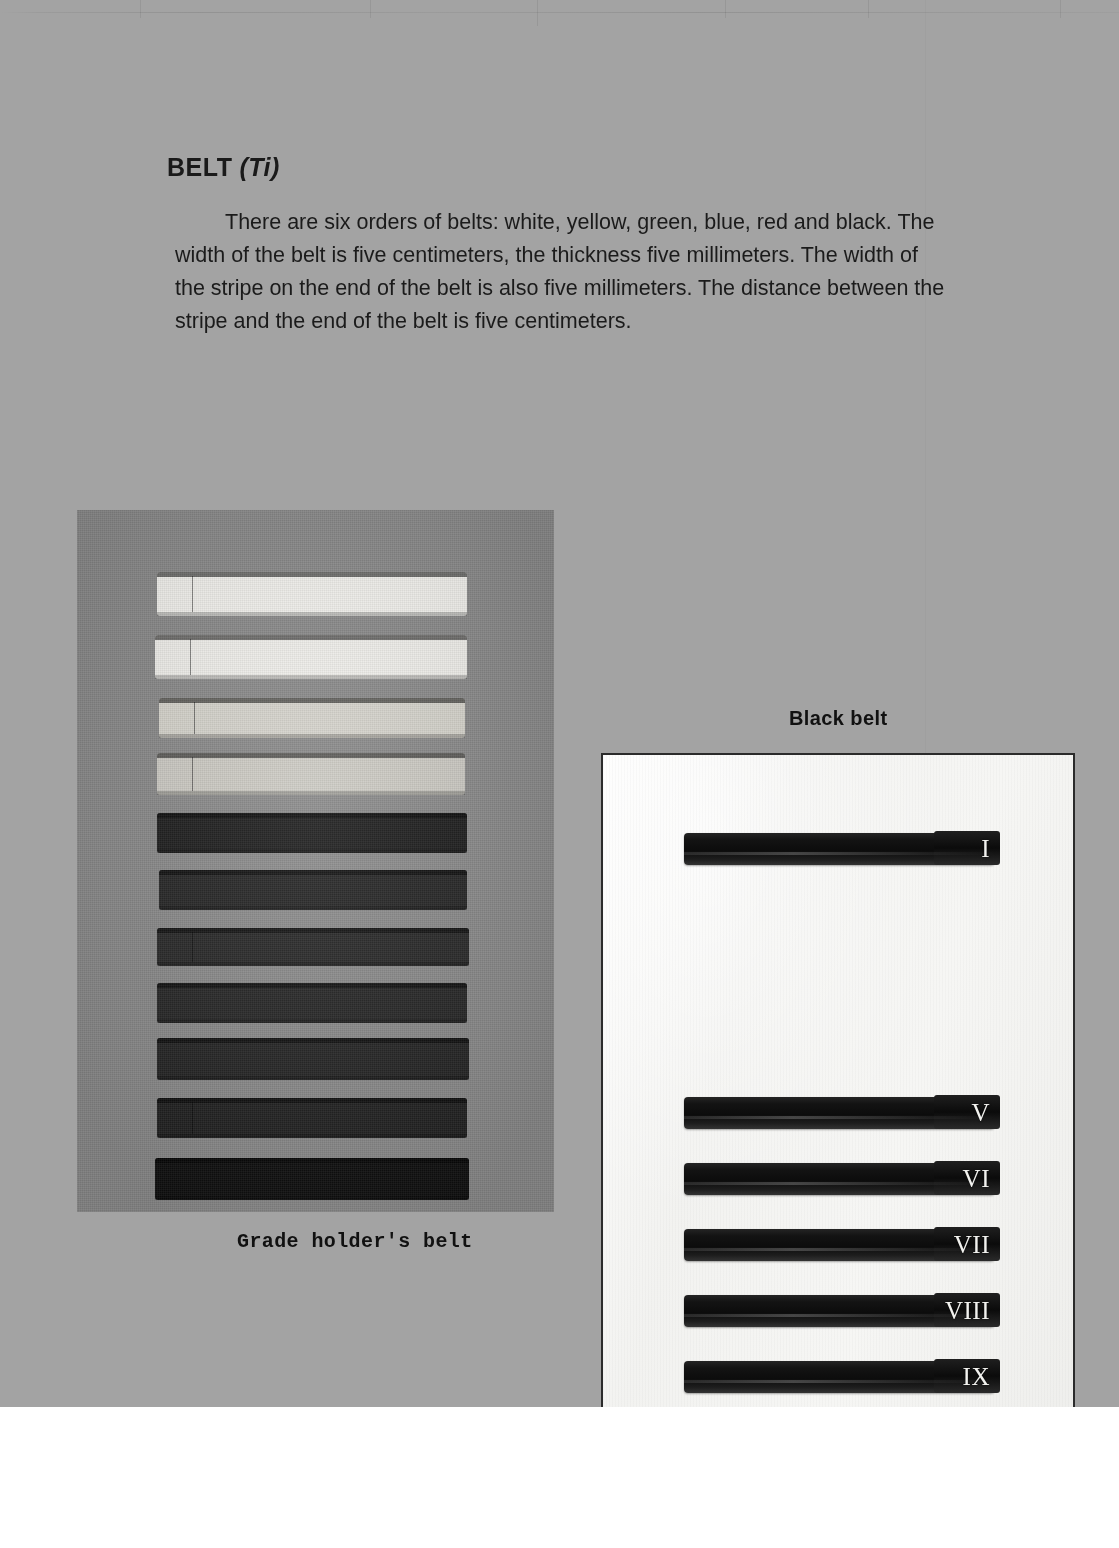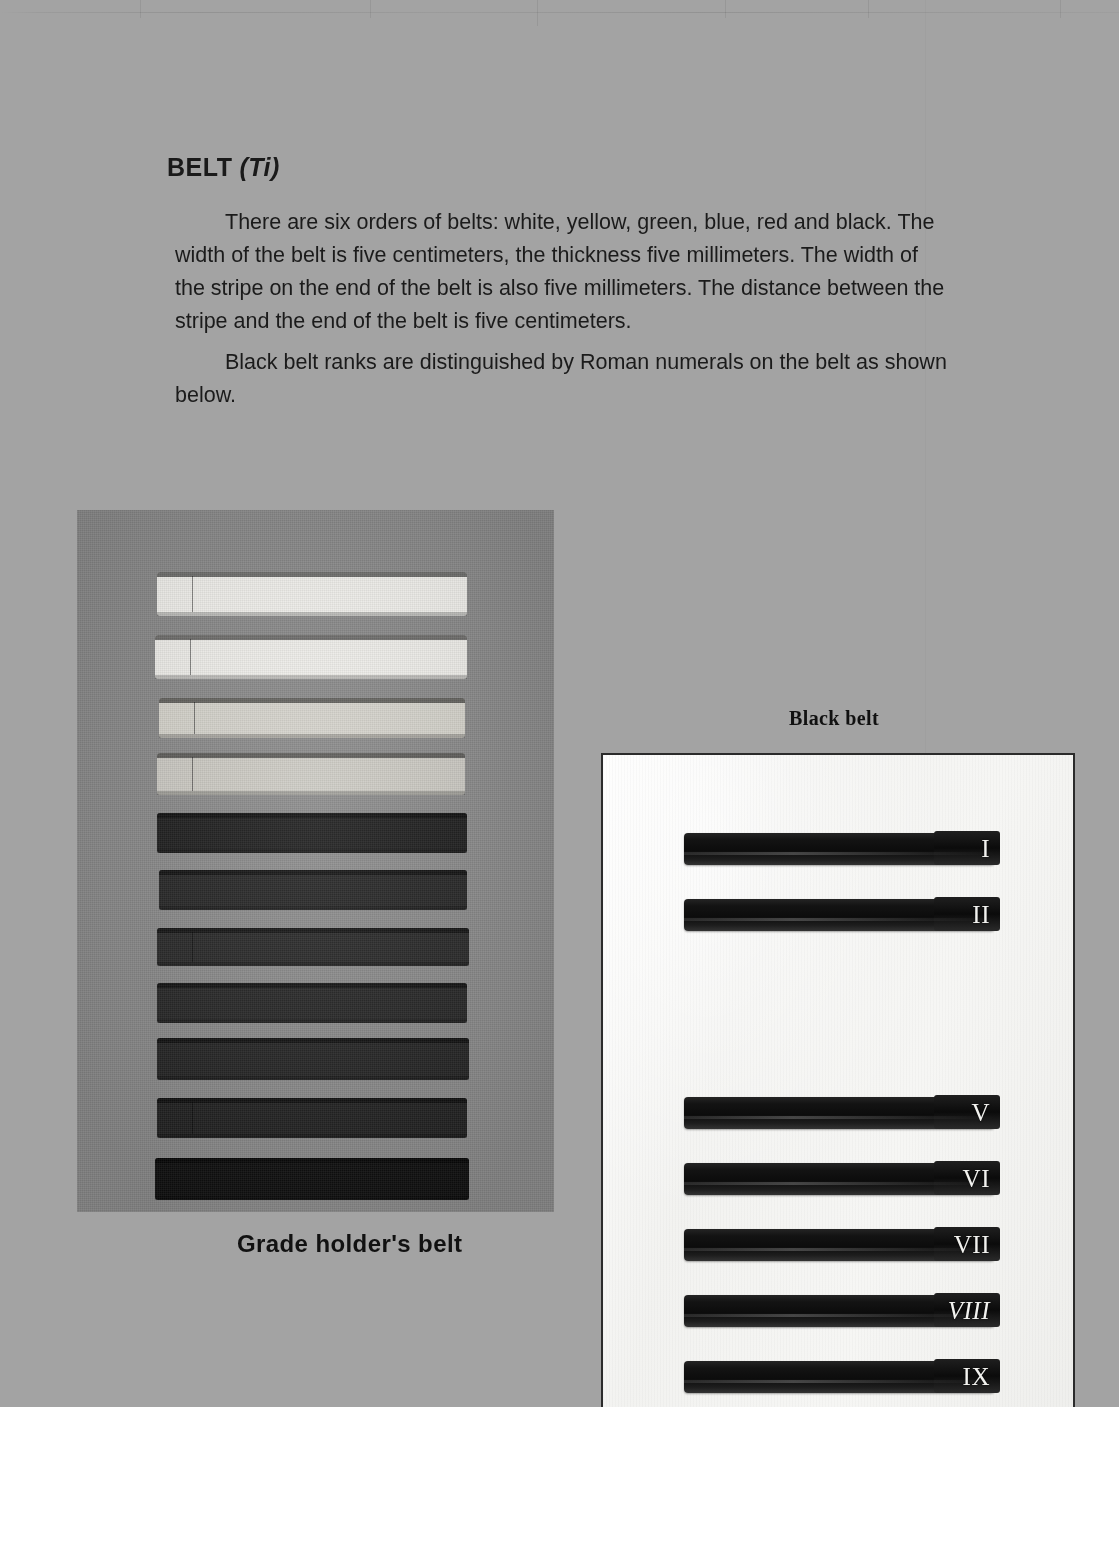--- a/index.html
+++ b/index.html
@@ -134,33 +134,33 @@
     left: 3px; top: 4px;
     width: 32px; bottom: 4px;
     border-right: 1.5px solid rgba(0,0,0,0.45);
   }
 
   
   .cap-left {
     position: absolute;
     left: 237px;
     top: 1230px;
-    font-family: Liberation Sans, sans-serif;
-    font-weight: bold;
-    font-size: 24px;
+    font-family: Liberation Mono, monospace;
+    font-weight: bold;
+    font-size: 20px;
     color: #111;
     letter-spacing: 0.4px;
   }
 
   
   .cap-right {
     position: absolute;
     left: 789px;
     top: 707px;
-    font-family: Liberation Serif, serif;
+    font-family: Liberation Sans, sans-serif;
     font-weight: bold;
     font-size: 20px;
     color: #111;
     letter-spacing: 0.4px;
   }
 
   
   .panel-right {
     position: absolute;
     left: 601px;
@@ -257,21 +257,20 @@
   <div class="scan-tick t5"></div>
   <div class="scan-tick t6"></div>
   <div class="scan-vert"></div>
 
   <h1 class="heading">
     <span class="rom">BELT</span><span class="paren">(Ti)</span>
   </h1>
 
   <div class="body-copy">
     <p>There are six orders of belts: white, yellow, green, blue, red and black. The width of the belt is five centimeters, the thickness five millimeters. The width of the stripe on the end of the belt is also five millimeters. The distance between the stripe and the end of the belt is five centimeters.</p>
-    <p>Black belt ranks are distinguished by Roman numerals on the belt as shown below.</p>
   </div>
 
   <div class="photo-left" id="left-photo">
       <div class="gbelt" style="left: 80px; top: 62px; width: 310px; height: 44px;">
         <div class="core" style="background: rgb(247, 246, 242);"></div>
         <div class="edge-top"></div>
         <div class="edge-bot"></div>
         <div class="fold"></div>
       </div>
       <div class="gbelt" style="left: 78px; top: 125px; width: 312px; height: 44px;">
@@ -335,45 +334,39 @@
 
   <div class="cap-right">Black belt</div>
 
   <div class="panel-right" id="right-panel">
       <div class="bbelt" style="top: 78px;">
         <div class="strap"></div>
         <div class="tip"></div>
         <div class="sheen"></div>
         <div class="num">I</div>
       </div>
-      <div class="bbelt" style="top: 144px;">
-        <div class="strap"></div>
-        <div class="tip"></div>
-        <div class="sheen"></div>
-        <div class="num">II</div>
-      </div>
       <div class="bbelt" style="top: 342px;">
         <div class="strap"></div>
         <div class="tip"></div>
         <div class="sheen"></div>
         <div class="num">V</div>
       </div>
       <div class="bbelt" style="top: 408px;">
         <div class="strap"></div>
         <div class="tip"></div>
         <div class="sheen"></div>
         <div class="num">VI</div>
       </div>
       <div class="bbelt" style="top: 474px;">
         <div class="strap"></div>
         <div class="tip"></div>
         <div class="sheen"></div>
         <div class="num">VII</div>
       </div>
-      <div class="bbelt" style="top: 540px; font-style: italic;">
+      <div class="bbelt" style="top: 540px;">
         <div class="strap"></div>
         <div class="tip"></div>
         <div class="sheen"></div>
         <div class="num">VIII</div>
       </div>
       <div class="bbelt" style="top: 606px;">
         <div class="strap"></div>
         <div class="tip"></div>
         <div class="sheen"></div>
         <div class="num">IX</div>

